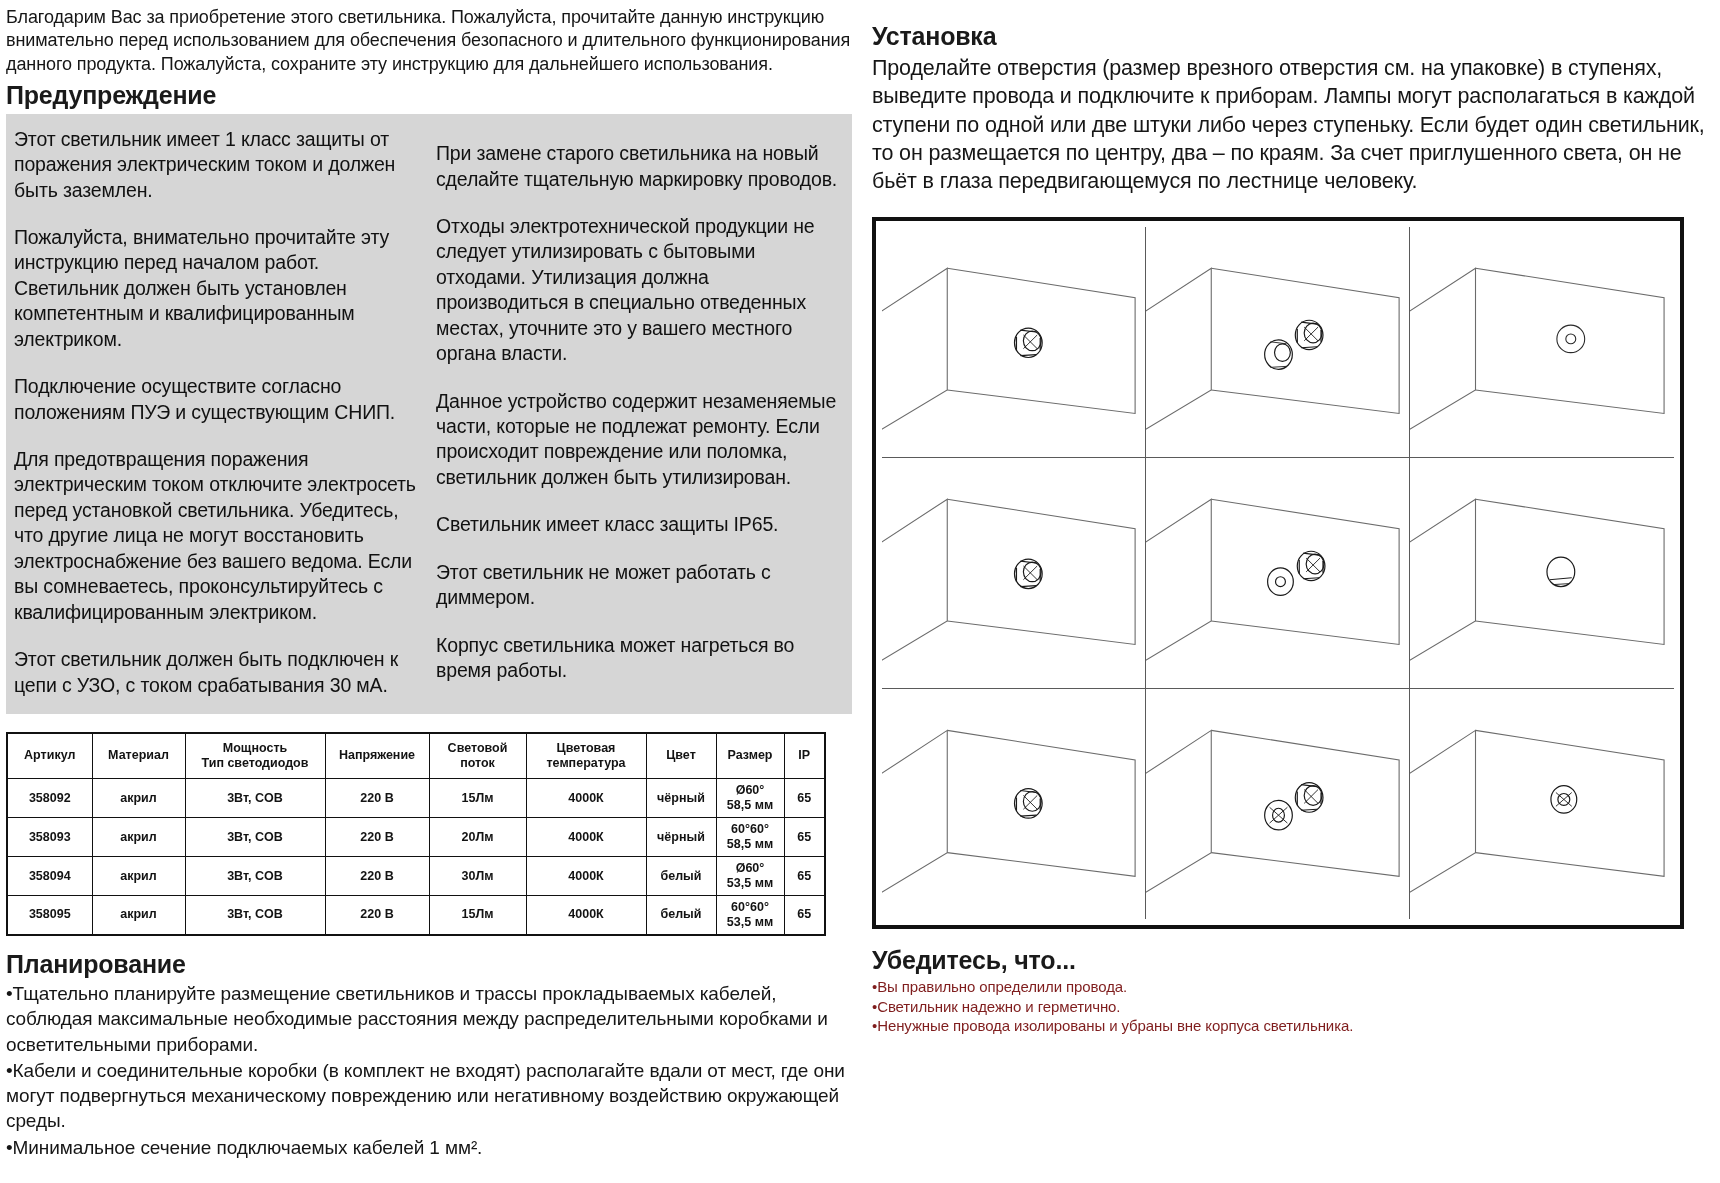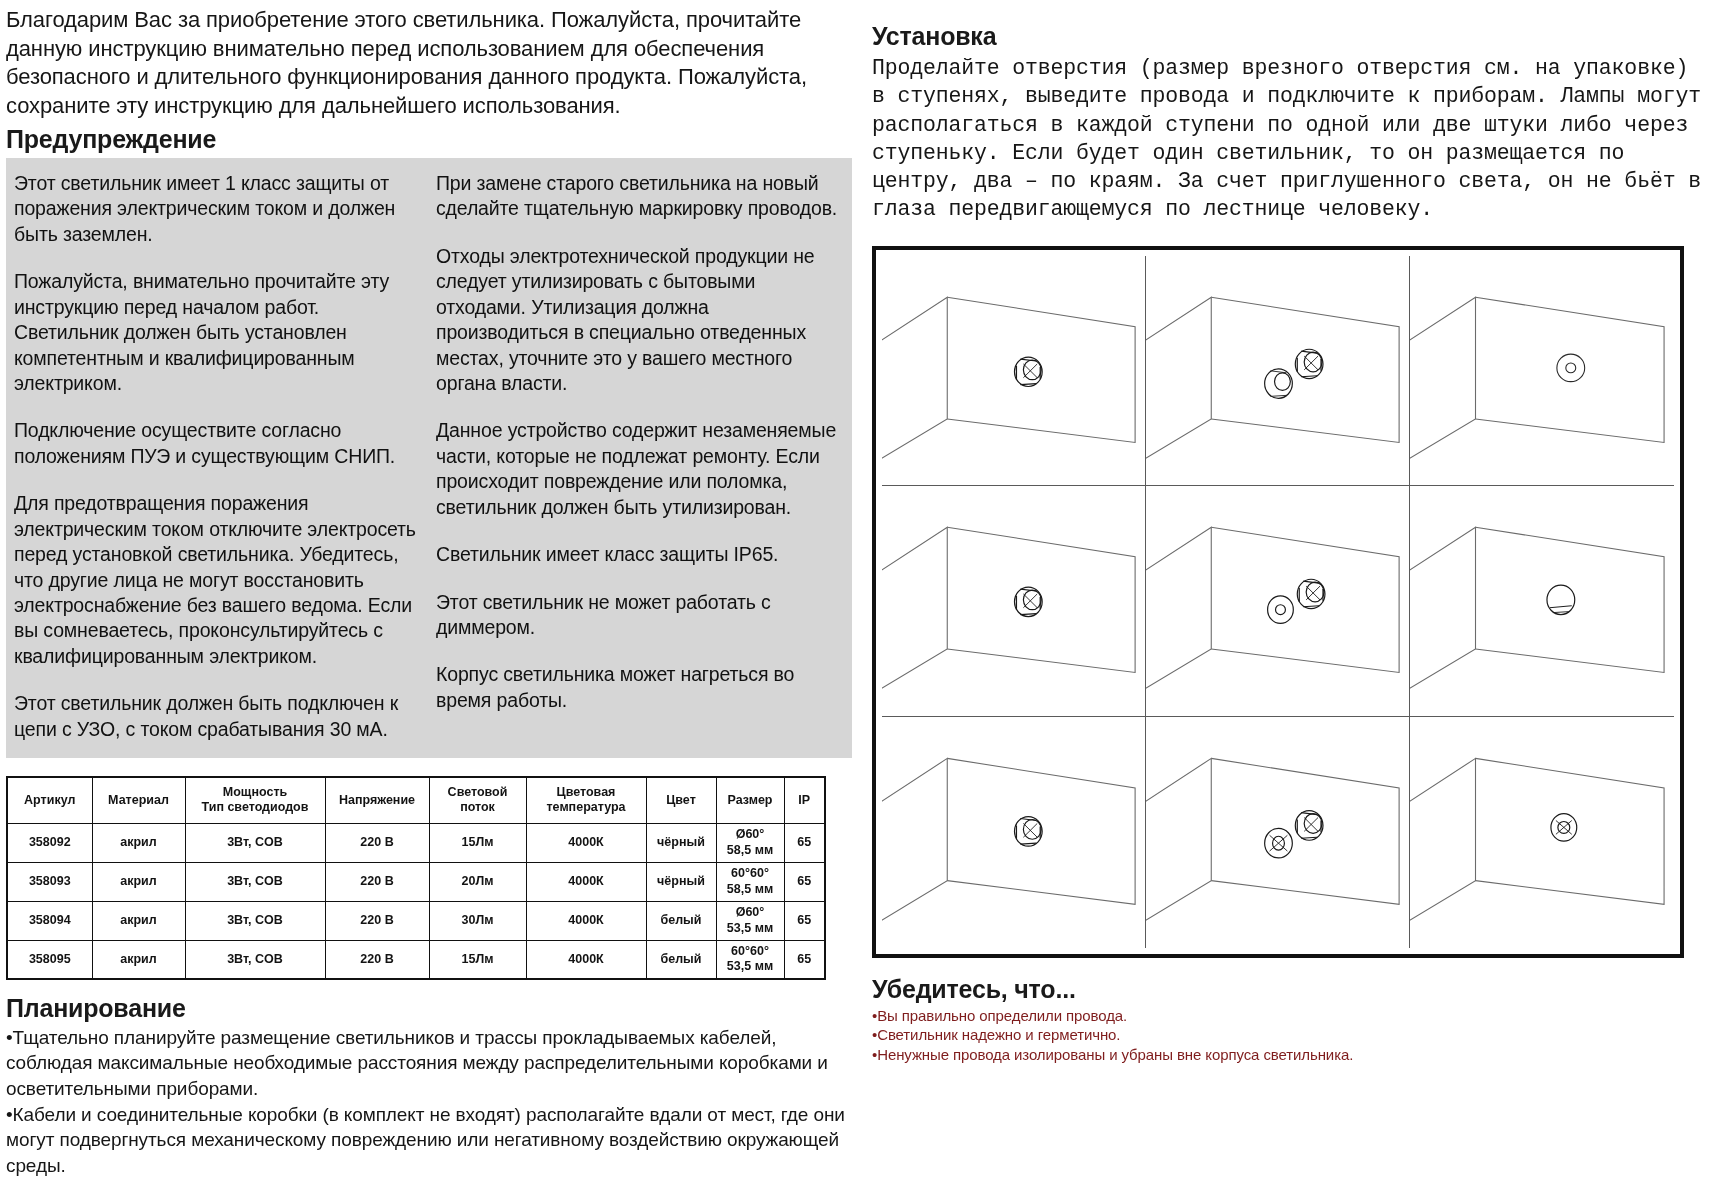--- a/index.html
+++ b/index.html
@@ -24,21 +24,21 @@
     position: relative;
   }
 
   
   .col-left {
     width: 862px;
     padding: 6px 10px 0 6px;
     position: relative;
   }
   .intro {
-    font-size: 22px;
+    font-size: 18px;
     line-height: 1.30;
     letter-spacing: -0.1px;
     margin: 0 0 2px 0;
     color: #161616;
   }
   .intro p { margin: 0; }
 
   .h-warning {
     font-size: 25px;
     font-weight: bold;
@@ -46,20 +46,21 @@
     line-height: 1.1;
     letter-spacing: -0.2px;
   }
 
   .warn-box {
     background: #d6d6d6;
     display: flex;
     gap: 18px;
     padding: 13px 12px 16px 8px;
     min-height: 592px;
+    align-items: center;
   }
   .warn-col {
     width: 50%;
     font-size: 19.5px;
     line-height: 1.305;
     letter-spacing: -0.15px;
     color: #111;
   }
   .warn-col p {
     margin: 0 0 22px 0;
@@ -132,21 +133,20 @@
     font-weight: bold;
     margin: 2px 0 3px 0;
     letter-spacing: -0.2px;
   }
   .install-body {
     font-size: 21.5px;
     line-height: 1.315;
     letter-spacing: -0.15px;
     margin: 0;
     color: #161616;
-    font-family: Liberation Mono, monospace;
   }
 
   .diagram-box {
     border: 4px solid #111;
     margin-top: 22px;
     width: 812px;
     height: 712px;
     background: #fff;
     display: grid;
     grid-template-columns: repeat(3, 1fr);

